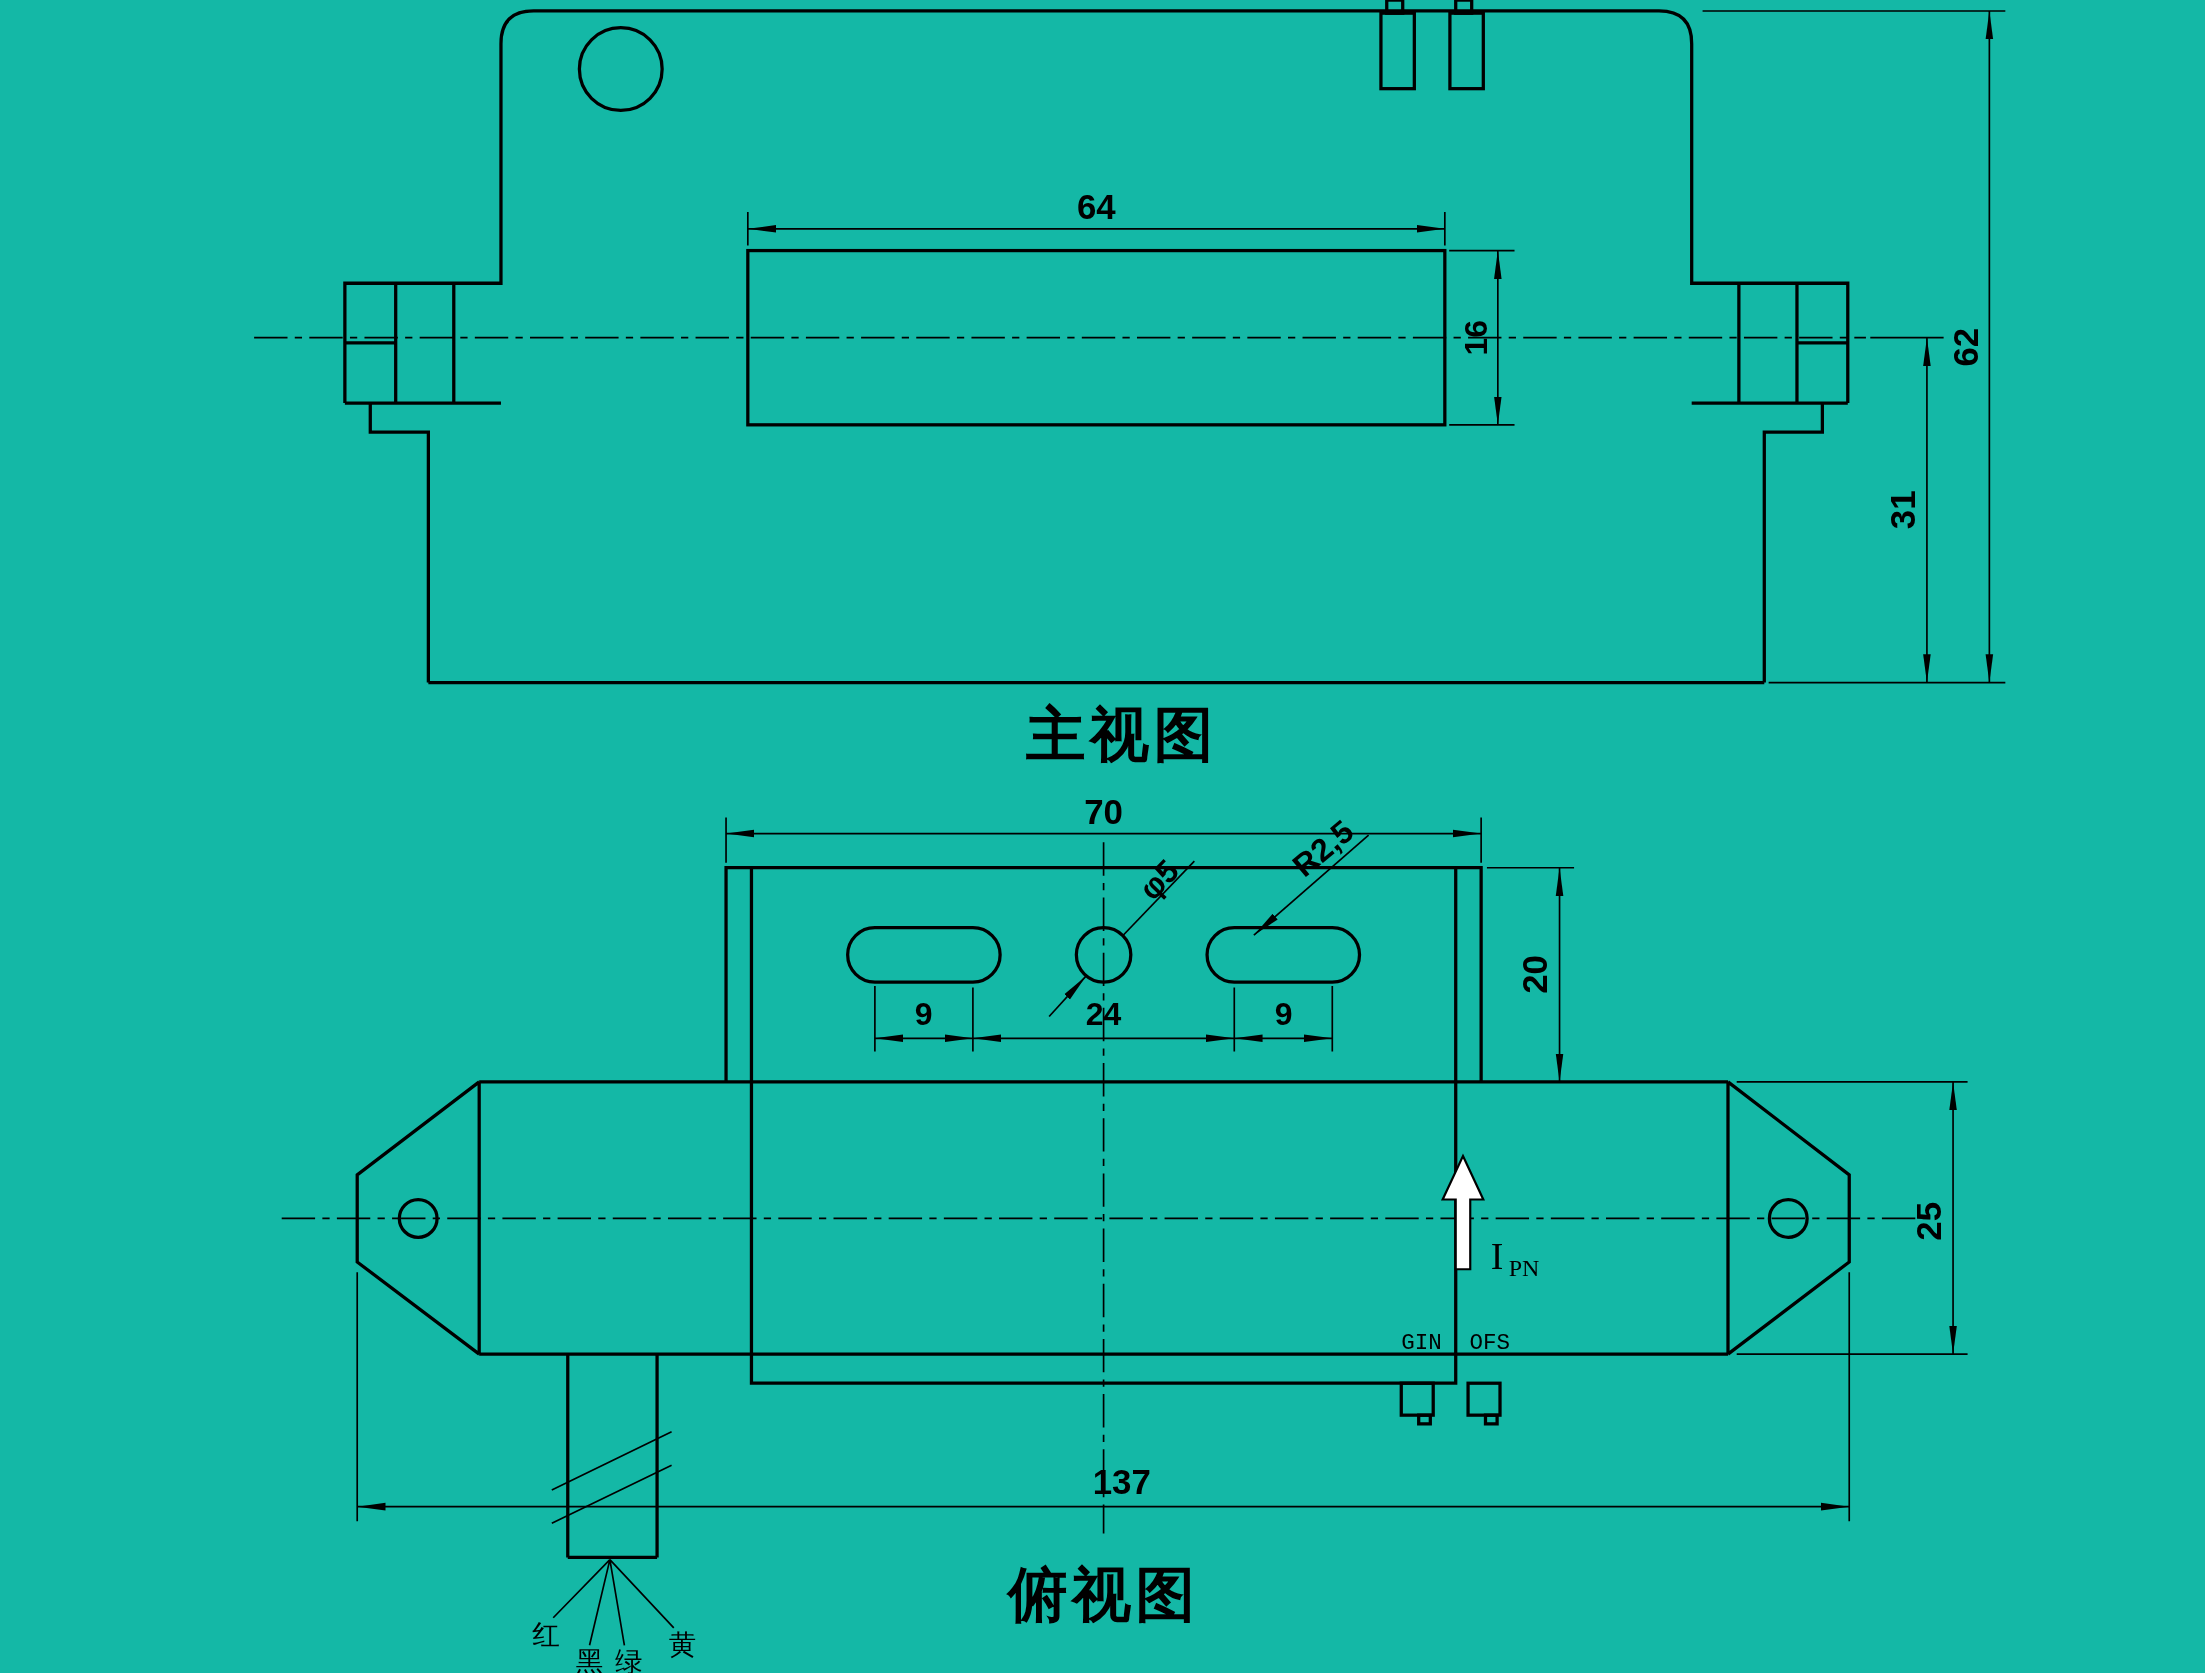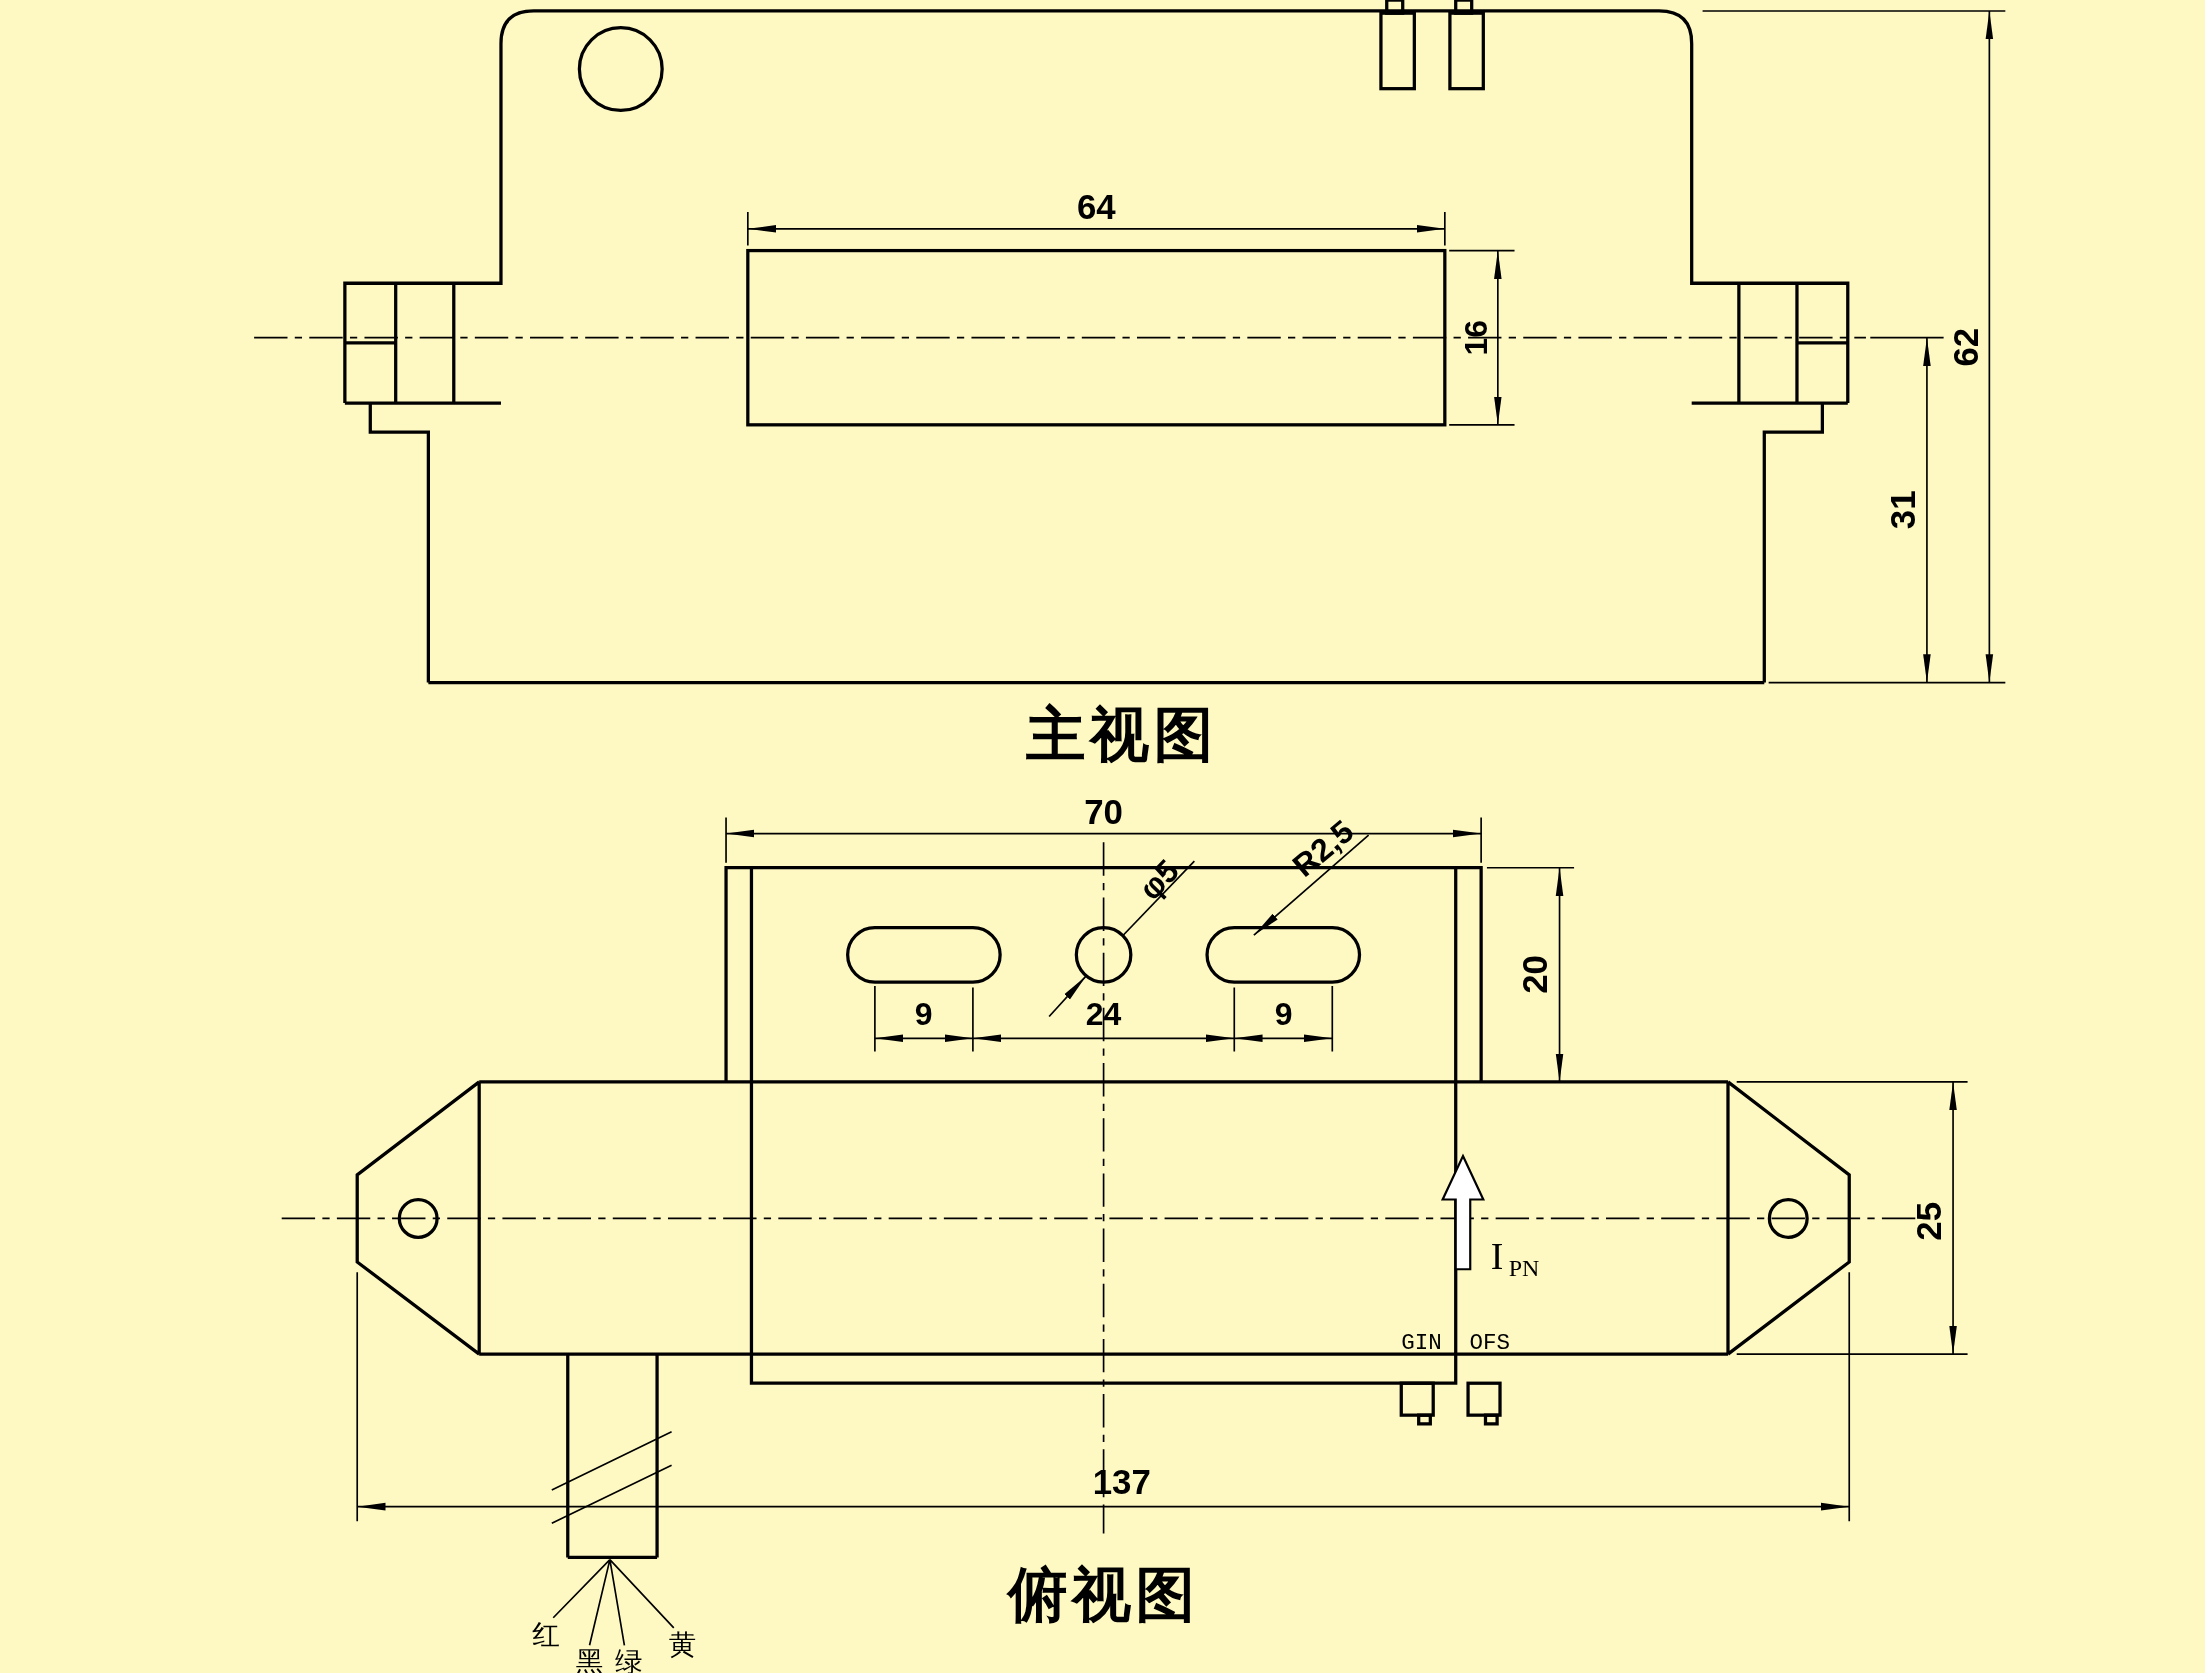--- a/index.html
+++ b/index.html
@@ -1,16 +1,16 @@
 <!DOCTYPE html>
 <html style="font-size:11.6px"><head>
 <meta charset="utf-8">
 <style>
   html,body{margin:0;padding:0;background:#ffffff;}
-  .canvas{width:2205px;height:1673px;background:#fef9c3;position:relative;}
+  .canvas{width:2205px;height:1673px;background:#14b8a6;position:relative;}
   svg{display:block;}
   .obj{fill:none;stroke:#000;stroke-width:4.5;stroke-linejoin:miter;stroke-linecap:butt;}
   .thin{fill:none;stroke:#000;stroke-width:2.3;}
   .cl{fill:none;stroke:#000;stroke-width:2.3;stroke-dasharray:46 10 10 10;}
   .dimtext{font-family:"Liberation Sans",sans-serif;font-weight:bold;font-size:44px;fill:#000;text-anchor:middle;}
   .dimbig{font-family:"Liberation Sans",sans-serif;font-weight:bold;font-size:48px;fill:#000;text-anchor:middle;}
   .cjk{font-family:"Liberation Sans",sans-serif;font-weight:bold;font-size:82px;fill:#000;text-anchor:middle;letter-spacing:6px;}
   .wire{font-family:"Liberation Sans",sans-serif;font-size:38px;fill:#000;text-anchor:middle;}
   .pinlabel{font-family:"Liberation Mono",monospace;font-size:31px;fill:#000;text-anchor:middle;}
   .serifI{font-family:"Liberation Serif",serif;font-size:52px;fill:#000;text-anchor:middle;}

